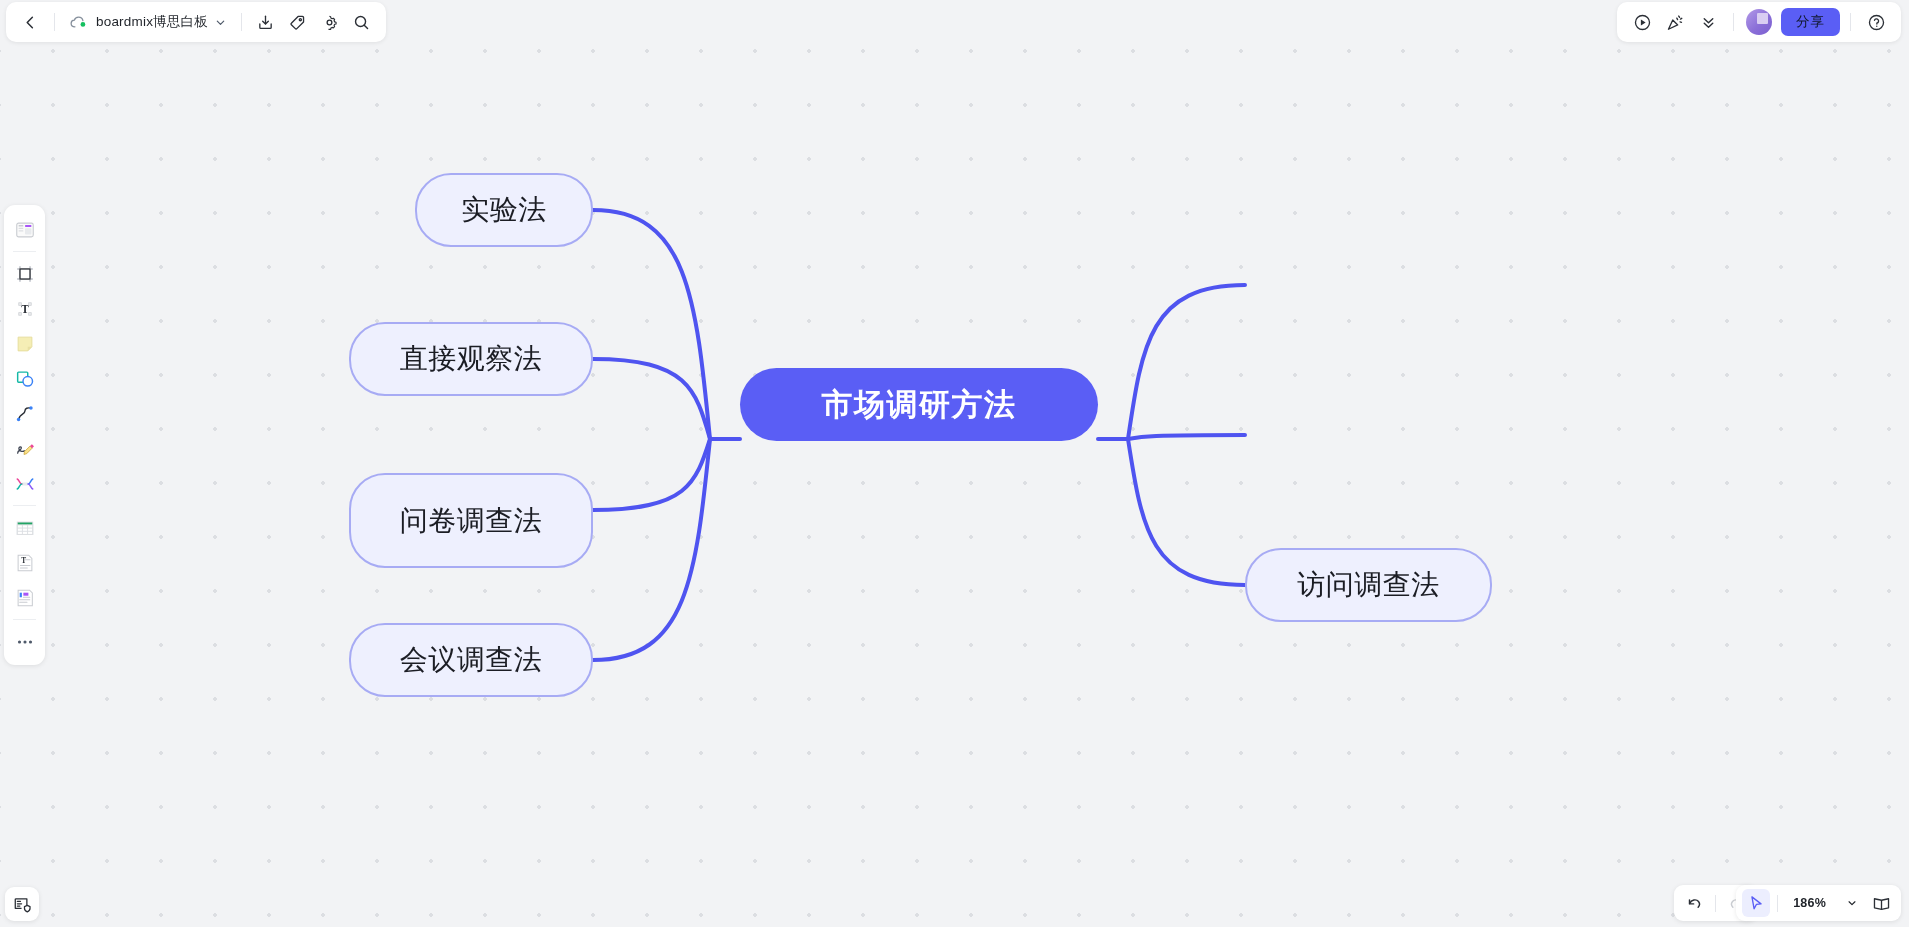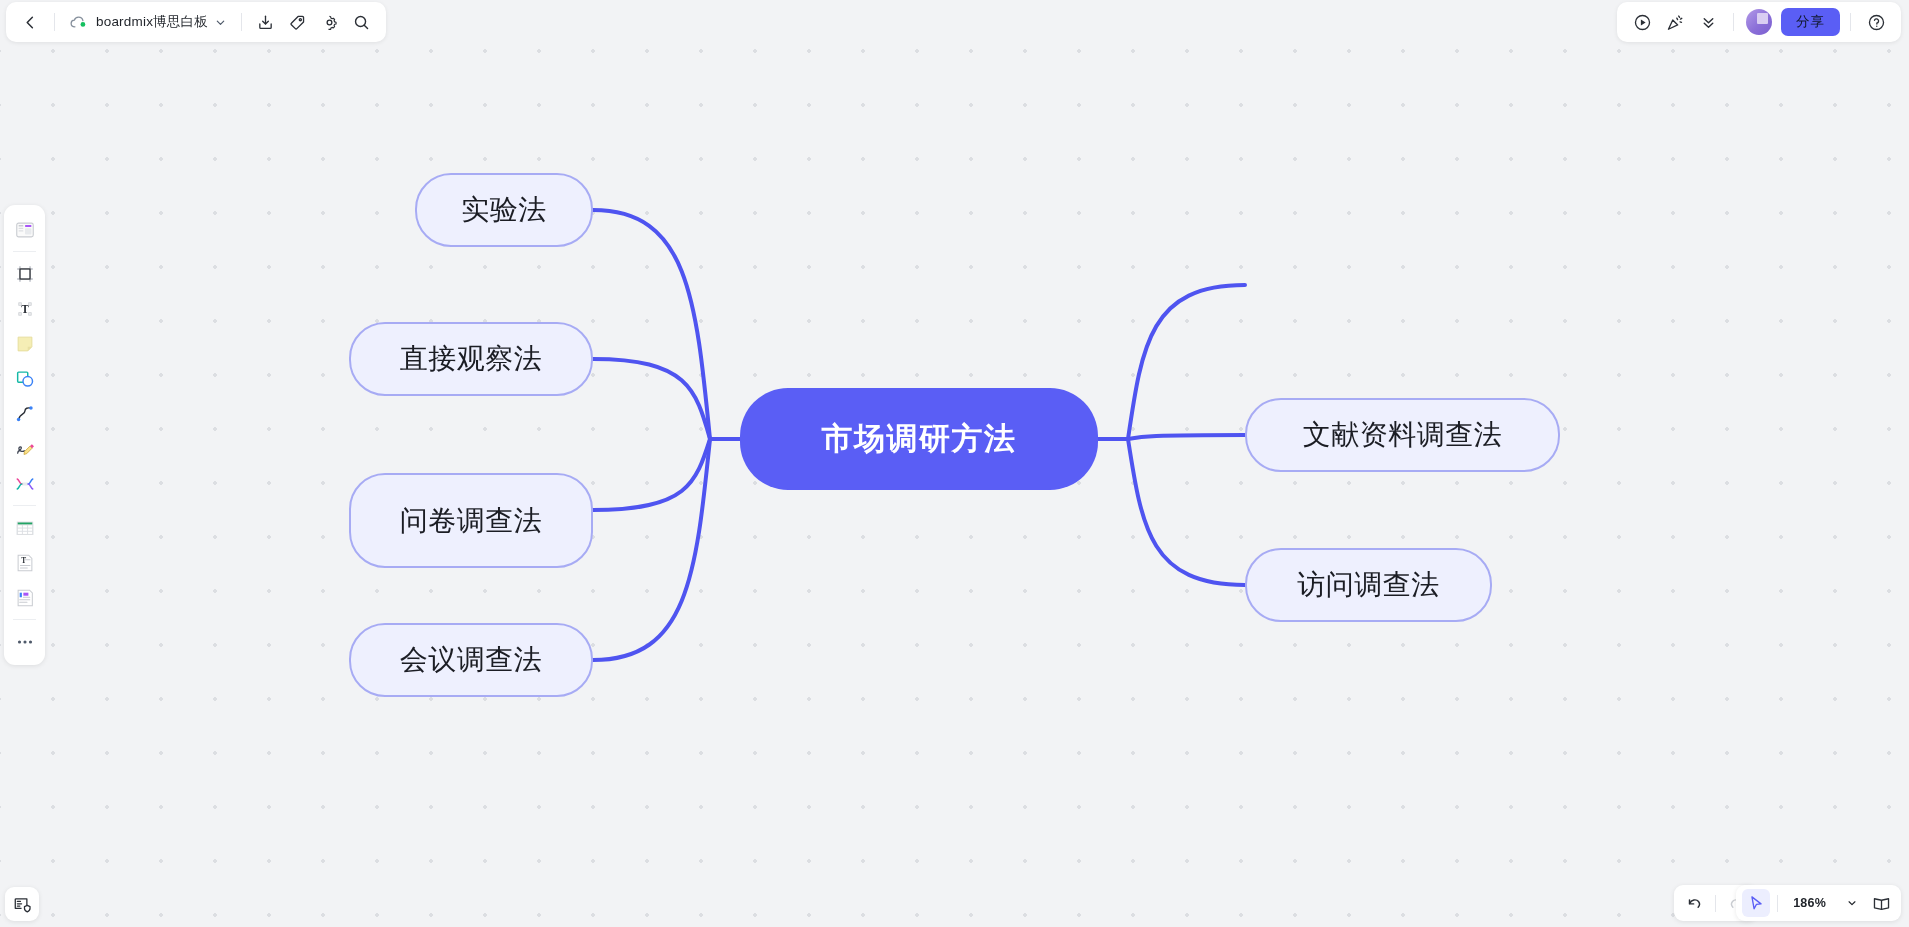--- a/index.html
+++ b/index.html
@@ -166,37 +166,34 @@
       <path d="M 710 439 C 696 297.02 687.5 210 593 210" stroke="#4f54f0" stroke-width="4" fill="none" stroke-linecap="round"></path>
       <path d="M 710 439 C 696 389.4 687.5 359 593 359" stroke="#4f54f0" stroke-width="4" fill="none" stroke-linecap="round"></path>
       <path d="M 710 439 C 696 483.02 687.5 510 593 510" stroke="#4f54f0" stroke-width="4" fill="none" stroke-linecap="round"></path>
       <path d="M 710 439 C 696 576.02 687.5 660 593 660" stroke="#4f54f0" stroke-width="4" fill="none" stroke-linecap="round"></path>
       <path d="M 1128 439 C 1142 343.52 1150.5 285 1245 285" stroke="#4f54f0" stroke-width="4" fill="none" stroke-linecap="round"></path>
       <path d="M 1128 439 C 1142 436.52 1150.5 435 1245 435" stroke="#4f54f0" stroke-width="4" fill="none" stroke-linecap="round"></path>
       <path d="M 1128 439 C 1142 529.52 1150.5 585 1245 585" stroke="#4f54f0" stroke-width="4" fill="none" stroke-linecap="round"></path>
     </svg>
 
   <div id="mindmap">
-      <div class="node node-root" style="left: 740px; top: 388px; width: 358px; height: 102px;">
+      <div class="node node-root" style="left: 740px; top: 368px; width: 358px; height: 73px;">
         <span>市场调研方法</span>
       </div>
       <div class="node node-leaf" style="left: 415px; top: 173px; width: 178px; height: 74px;">
         <span>实验法</span>
       </div>
       <div class="node node-leaf" style="left: 349px; top: 322px; width: 244px; height: 74px;">
         <span>直接观察法</span>
       </div>
       <div class="node node-leaf" style="left: 349px; top: 473px; width: 244px; height: 95px;">
         <span>问卷调查法</span>
       </div>
       <div class="node node-leaf" style="left: 349px; top: 623px; width: 244px; height: 74px;">
         <span>会议调查法</span>
-      </div>
-      <div class="node node-leaf" style="left: 1245px; top: 398px; width: 315px; height: 74px;">
-        <span>文献资料调查法</span>
       </div>
       <div class="node node-leaf" style="left: 1245px; top: 548px; width: 247px; height: 74px;">
         <span>访问调查法</span>
       </div>
     </div>
 
   <div class="topbar-left">
     <div class="tb-btn">
       <svg width="15" height="15" viewBox="0 0 16 16" fill="none" stroke="#2b2f36" stroke-width="1.6" stroke-linecap="round" stroke-linejoin="round">
           <path d="M10 2.5 L4.5 8 L10 13.5"></path>

